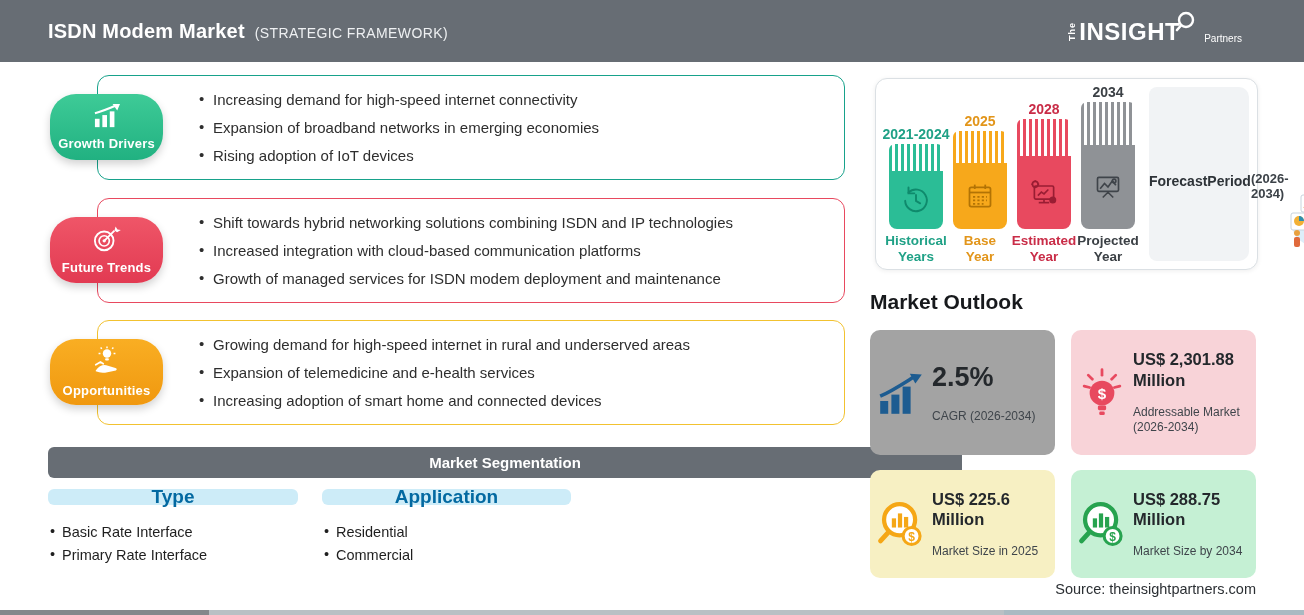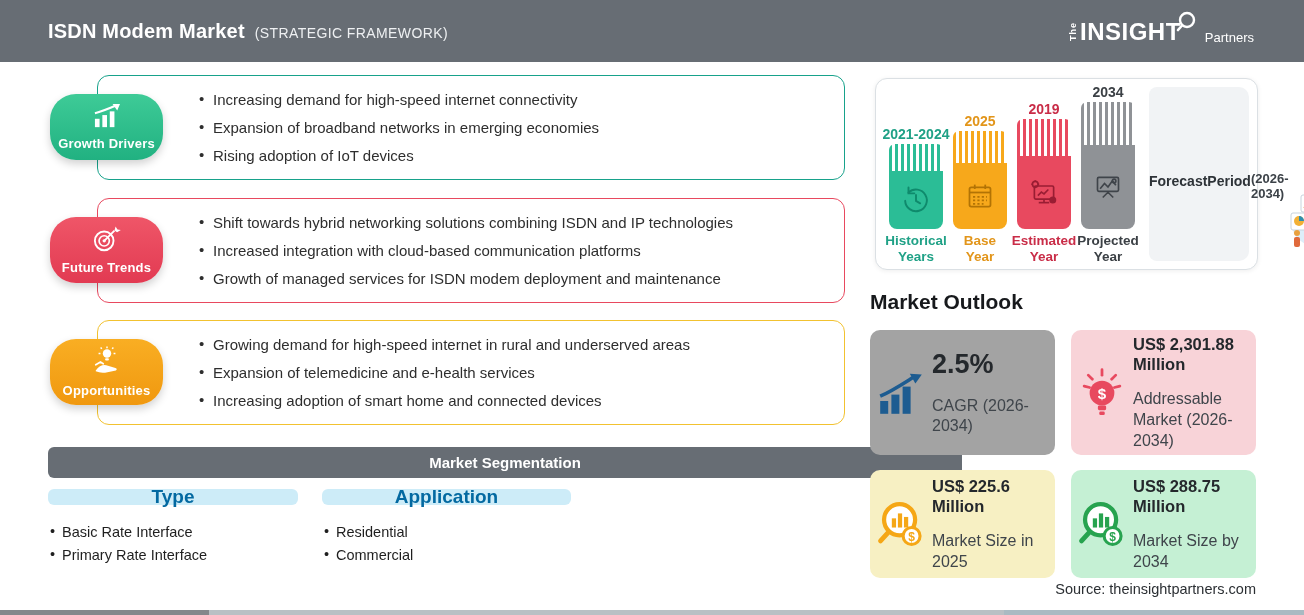--- a/index.html
+++ b/index.html
@@ -12,21 +12,21 @@
           padding:0 48px;}
   .title-wrap{display:flex;align-items:baseline;gap:10px;}
   .title{color:#fff;font-size:20px;font-weight:bold;letter-spacing:.2px;}
   .subtitle{color:#eef0f2;font-size:14px;letter-spacing:.4px;}
   .logo{position:relative;color:#ffffff;display:flex;align-items:flex-end;line-height:1;}
   .logo-row{display:flex;align-items:flex-end;gap:2px;}
   .logo-the{writing-mode:vertical-rl;transform:rotate(180deg);font-size:9px;font-weight:bold;
             letter-spacing:1px;margin-bottom:2px;}
   .logo-insight{font-size:24px;font-weight:bold;letter-spacing:.5px;}
   .logo-glass{position:relative;top:-8px;left:-8px;}
-  .logo-partners{font-size:13px;margin-top:-2px;margin-right:2px;}
+  .logo-partners{font-size:10px;margin-top:-2px;margin-right:14px;}
 
   
   .fw-box{position:absolute;left:97px;width:748px;height:105px;background:#fff;border-radius:12px;
           box-sizing:border-box;}
   .fw-box.g{top:75px;border:1.5px solid #17a28b;}
   .fw-box.r{top:198px;border:1.5px solid #e8495f;}
   .fw-box.o{top:320px;border:1.5px solid #f2c230;}
   .fw-list{margin:0;padding:15px 10px 0 101px;list-style:none;}
   .fw-list li{font-size:15px;color:#2e2e2e;margin-bottom:11px;position:relative;padding-left:14px;}
   .fw-list li::before{content:"•";position:absolute;left:0;top:-1px;color:#2e2e2e;}
@@ -89,21 +89,21 @@
   .fc-range{font-size:13px;font-weight:bold;color:#3c4248;margin-top:8px;}
   .fc-illu{margin-top:auto;margin-bottom:6px;}
 
   
   .mo-title{position:absolute;left:870px;top:290px;font-size:21px;font-weight:bold;color:#17191c;}
   .stat{position:absolute;border-radius:10px;display:flex;align-items:center;box-sizing:border-box;}
   .stat .icon-col{width:62px;display:flex;align-items:center;justify-content:center;flex:0 0 62px;}
   .stat .txt{flex:1;padding-right:8px;}
   .stat .val{font-size:16.5px;font-weight:bold;color:#24282c;line-height:1.25;}
   .stat .val.big{font-size:27px;}
-  .stat .lab{font-size:16px;color:#3f454b;line-height:1.3;margin-top:14px;}
+  .stat .lab{font-size:12px;color:#3f454b;line-height:1.3;margin-top:14px;}
   .stat.s1{left:870px;top:330px;width:185px;height:125px;background:#a3a3a3;}
   .stat.s2{left:1071px;top:330px;width:185px;height:125px;background:#f8d3d8;}
   .stat.s3{left:870px;top:470px;width:185px;height:108px;background:#f7f0c3;}
   .stat.s4{left:1071px;top:470px;width:185px;height:108px;background:#c5f0d4;}
 
   .source{position:absolute;left:870px;top:581px;width:386px;text-align:right;font-size:14.5px;
           color:#2b2f33;}
 
   .bottom-stripe{position:absolute;left:0;bottom:0;width:1304px;height:5px;
     background:linear-gradient(90deg,#83878b 0 16%,#b9c0c4 16% 77%,#a9bac2 77% 100%);}
@@ -205,21 +205,21 @@
     <li>Primary Rate Interface</li>
   </ul>
   <ul class="seg-items c2">
     <li>Residential</li>
     <li>Commercial</li>
   </ul>
 
   <div class="tl-card">
     <span class="tl-year y1">2021-2024</span>
     <span class="tl-year y2">2025</span>
-    <span class="tl-year y3">2019</span>
+    <span class="tl-year y3">2028</span>
     <span class="tl-year y4">2034</span>
 
     <div class="bar bar1">
       <div class="stripes"></div>
       <div class="solid">
         <svg width="30" height="30" viewBox="0 0 36 36" fill="none" stroke="#0f8a6c" stroke-width="2.3" stroke-linecap="round">
           <path d="M9 9 a13 13 0 1 1 -4 10"></path>
           <path d="M9 3 v7 h7"></path>
           <path d="M18 12 v7 l5 3"></path>
         </svg>

